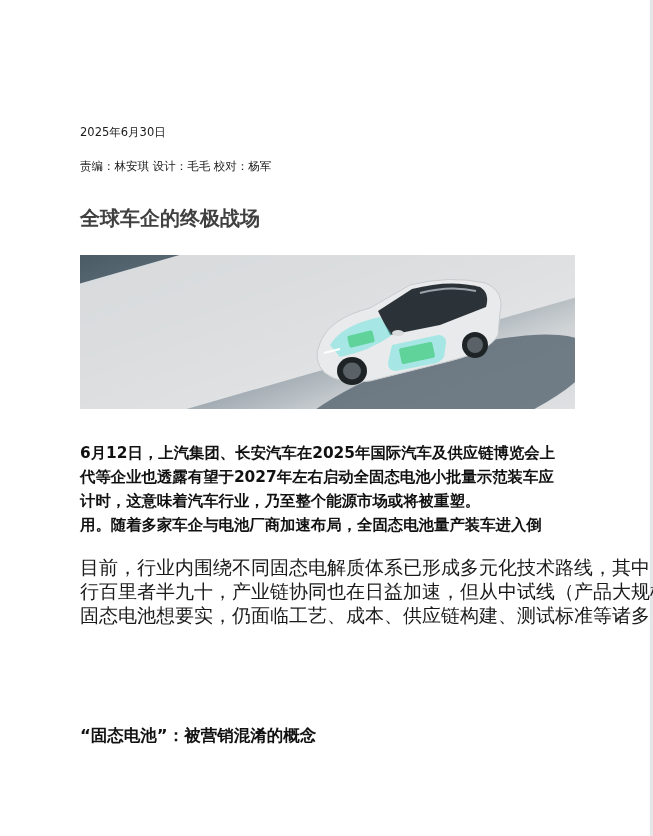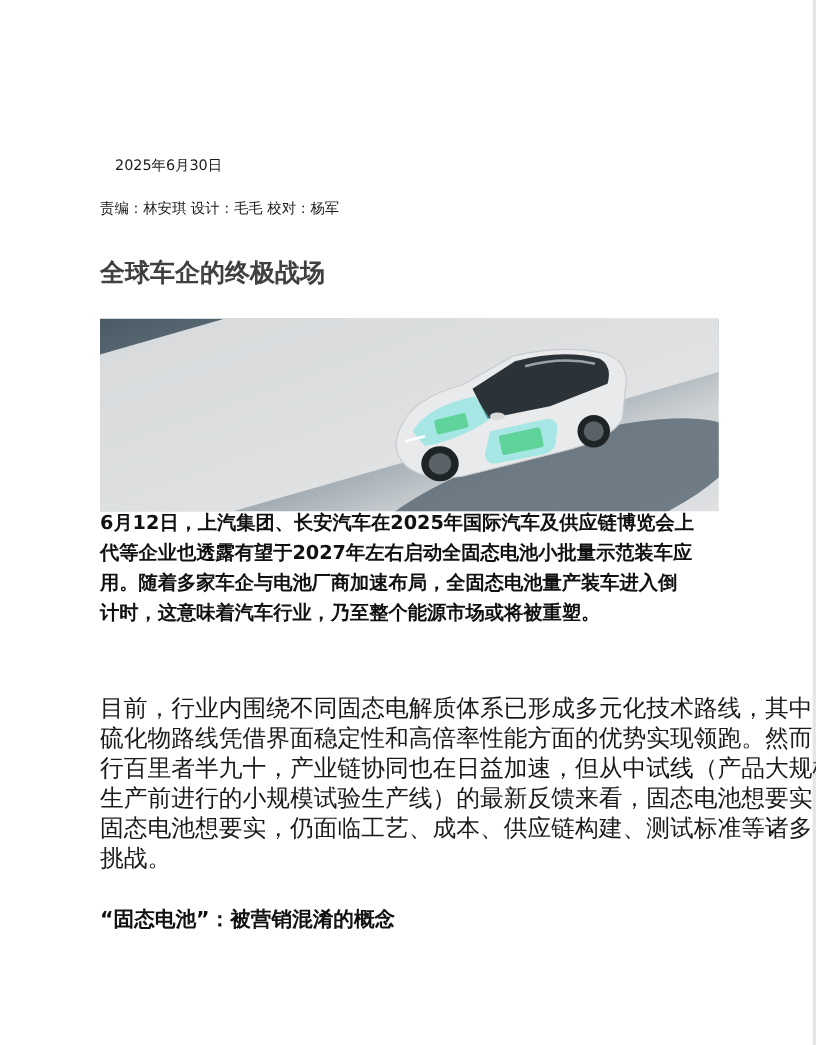--- a/index.html
+++ b/index.html
@@ -25,21 +25,21 @@
     }
     .article {
       position: absolute;
       left: 80px;
       top: 0;
       width: 496px;
     }
     .date {
       position: absolute;
       top: 125px;
-      left: 12px;
+      left: 0;
       font-size: 11.5px;
       line-height: 15px;
       color: #1a1a1a;
       white-space: nowrap;
     }
     .credits {
       position: absolute;
       top: 159px;
       left: 0;
       font-size: 11.5px;
@@ -92,21 +92,21 @@
     }
     .hero .car {
       position: absolute;
       left: 220px;
       top: 18px;
       width: 210px;
       height: 118px;
     }
     .lead {
       position: absolute;
-      top: 406px;
+      top: 441px;
       left: 0;
       width: 496px;
       margin: 0;
       font-size: 15.4px;
       line-height: 24px;
       font-weight: bold;
       color: #111111;
       text-align: justify;
     }
     .body-para {
@@ -175,28 +175,25 @@
 
       <path d="M24 80 L40 76" stroke="#ffffff" stroke-width="2"></path>
 
       <ellipse cx="98" cy="60" rx="6" ry="3" fill="#d8dadc"></ellipse>
     </svg>
   </div>
 
   <p class="lead">
     <span class="line">6月12日，上汽集团、长安汽车在2025年国际汽车及供应链博览会上</span>
     <span class="line">代等企业也透露有望于2027年左右启动全固态电池小批量示范装车应</span>
+    <span class="line">计时，这意味着汽车行业，乃至整个能源市场或将被重塑。</span>
     <span class="line">用。随着多家车企与电池厂商加速布局，全固态电池量产装车进入倒</span>
-    <span class="line">计时，这意味着汽车行业，乃至整个能源市场或将被重塑。</span>
   </p>
 
   <p class="body-para">
     <span class="line">目前，行业内围绕不同固态电解质体系已形成多元化技术路线，其中</span>
-    <span class="line">硫化物路线凭借界面稳定性和高倍率性能方面的优势实现领跑。然而</span>
     <span class="line"><span>行百里者半九十，产业链协同也在日益加速，但从</span><b>中试线</b><span>（产品大规模</span></span>
-    <span class="line">生产前进行的小规模试验生产线）的最新反馈来看，固态电池想要实</span>
     <span class="line">固态电池想要实，仍面临工艺、成本、供应链构建、测试标准等诸多</span>
-    <span class="line">挑战。</span>
   </p>
 
   <h2 class="subhead">“固态电池”：被营销混淆的概念</h2>
 
 </article>
 
 </body></html>

